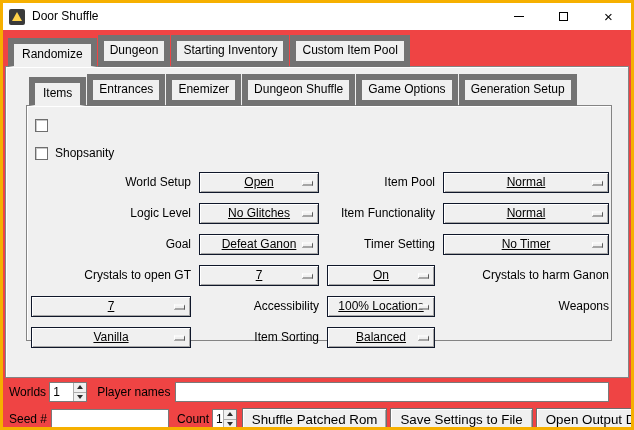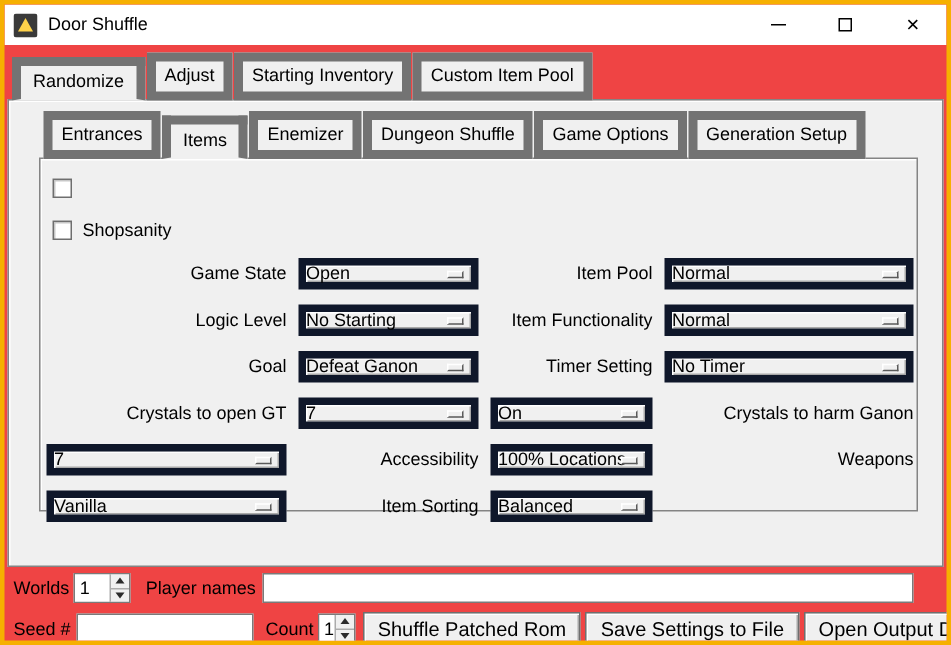--- a/index.html
+++ b/index.html
@@ -69,25 +69,26 @@
   .options-grid {
     margin-top: 8px;
     display: grid;
     grid-template-columns: 160px 120px 108px 166px;
     column-gap: 8px; row-gap: 10px;
     align-items: center;
   }
   .opt-label { text-align: right; white-space: nowrap; overflow: hidden; }
   .dropdown {
     position: relative; height: 21px;
-    display: flex; align-items: center; 
-    background: #f0f0f0;
-    border: 5px solid #0f172a;
+    display: flex; align-items: center; justify-content: center;
+    background: #f0f0f0;
+    border: 1px solid #0f172a;
     box-shadow: inset 1px 1px 0 #ffffff, inset -1px -1px 0 #a8a8a8;
     cursor: default;
+    text-decoration: underline;
   }
   .opt-value { white-space: nowrap; }
   .dd-indicator {
     position: absolute; right: 5px; top: 50%; transform: translateY(-50%);
     width: 11px; height: 5px; background: #f0f0f0;
     border: 1px solid;
     border-color: #ffffff #5a5a5a #5a5a5a #ffffff;
   }
   
   .bottom { margin-top: auto; padding: 4px 20px 6px 6px; display: flex; flex-direction: column; gap: 6px; }
@@ -143,61 +144,61 @@
         <span class="glyph-close">×</span>
       </div>
     </div>
   </div>
 
   <div class="client">
 
     <div class="notebook outer">
       <div class="tabrow">
         <div class="tab active">Randomize</div>
-        <div class="tab">Adjust</div>
+        <div class="tab">Dungeon</div>
         <div class="tab">Starting Inventory</div>
         <div class="tab">Custom Item Pool</div>
       </div>
       <div class="nb-body outer-body">
 
         <div class="notebook inner">
           <div class="tabrow">
+            <div class="tab active">Items</div>
             <div class="tab">Entrances</div>
-            <div class="tab active">Items</div>
             <div class="tab">Enemizer</div>
             <div class="tab">Dungeon Shuffle</div>
             <div class="tab">Game Options</div>
             <div class="tab">Generation Setup</div>
           </div>
           <div class="nb-body inner-body">
 
             <div class="check-row">
               <div class="cb-box"></div>
             </div>
             <div class="check-row">
               <div class="cb-box"></div>
               <span class="lbl">Shopsanity</span>
             </div>
 
             <div class="options-grid">
 
-              <span class="opt-label">Game State</span>
+              <span class="opt-label">World Setup</span>
               <div class="dropdown">
                 <span class="opt-value">Open</span>
                 <span class="dd-indicator"></span>
               </div>
               <span class="opt-label">Item Pool</span>
               <div class="dropdown">
                 <span class="opt-value">Normal</span>
                 <span class="dd-indicator"></span>
               </div>
 
               <span class="opt-label">Logic Level</span>
               <div class="dropdown">
-                <span class="opt-value">No Starting</span>
+                <span class="opt-value">No Glitches</span>
                 <span class="dd-indicator"></span>
               </div>
               <span class="opt-label">Item Functionality</span>
               <div class="dropdown">
                 <span class="opt-value">Normal</span>
                 <span class="dd-indicator"></span>
               </div>
 
               <span class="opt-label">Goal</span>
               <div class="dropdown">

